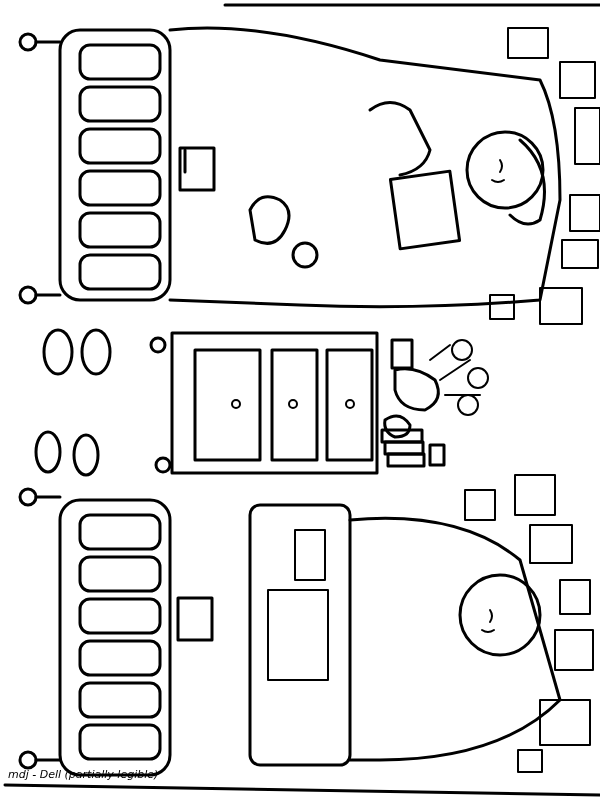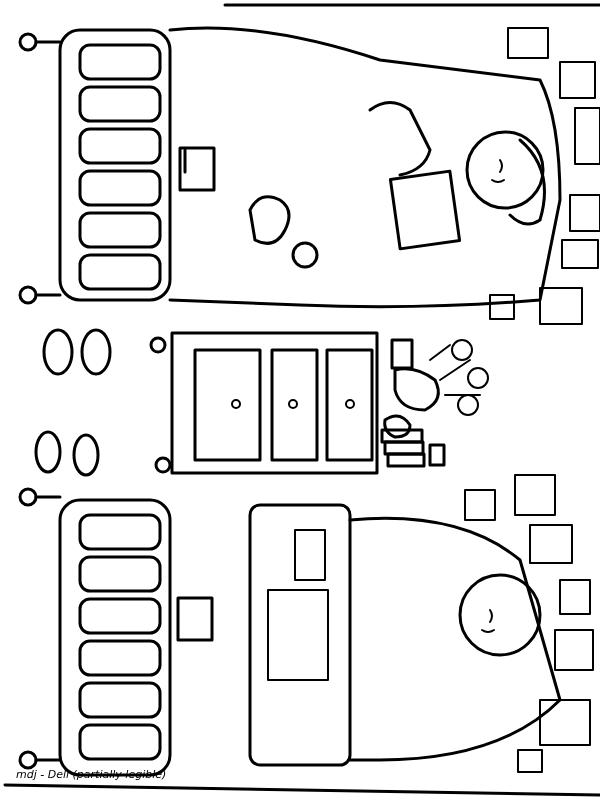--- a/index.html
+++ b/index.html
@@ -1,20 +1,20 @@
 <!DOCTYPE html>
 <html><head>
   <meta charset="utf-8">
   <style>
     html,body{margin:0;padding:0;background:#fff;}
     body{width:600px;height:800px;overflow:hidden;position:relative;font-family:"DejaVu Sans",sans-serif;}
     svg{position:absolute;left:0;top:0;}
     .s{fill:none;stroke:#000;stroke-width:3;stroke-linecap:round;stroke-linejoin:round;}
     .t{fill:none;stroke:#000;stroke-width:2;stroke-linecap:round;stroke-linejoin:round;}
-    .sig{position:absolute;left:16px;top:768px;font-size:11px;font-style:italic;color:#000;}
+    .sig{position:absolute;left:8px;top:768px;font-size:11px;font-style:italic;color:#000;}
   </style>
 </head>
 <body>
 
 <svg width="600" height="800" viewBox="0 0 600 800">
 
   <line class="s" x1="225" y1="5" x2="600" y2="5"></line>
   <line class="s" x1="5" y1="785" x2="600" y2="795"></line>
 
   <g>

